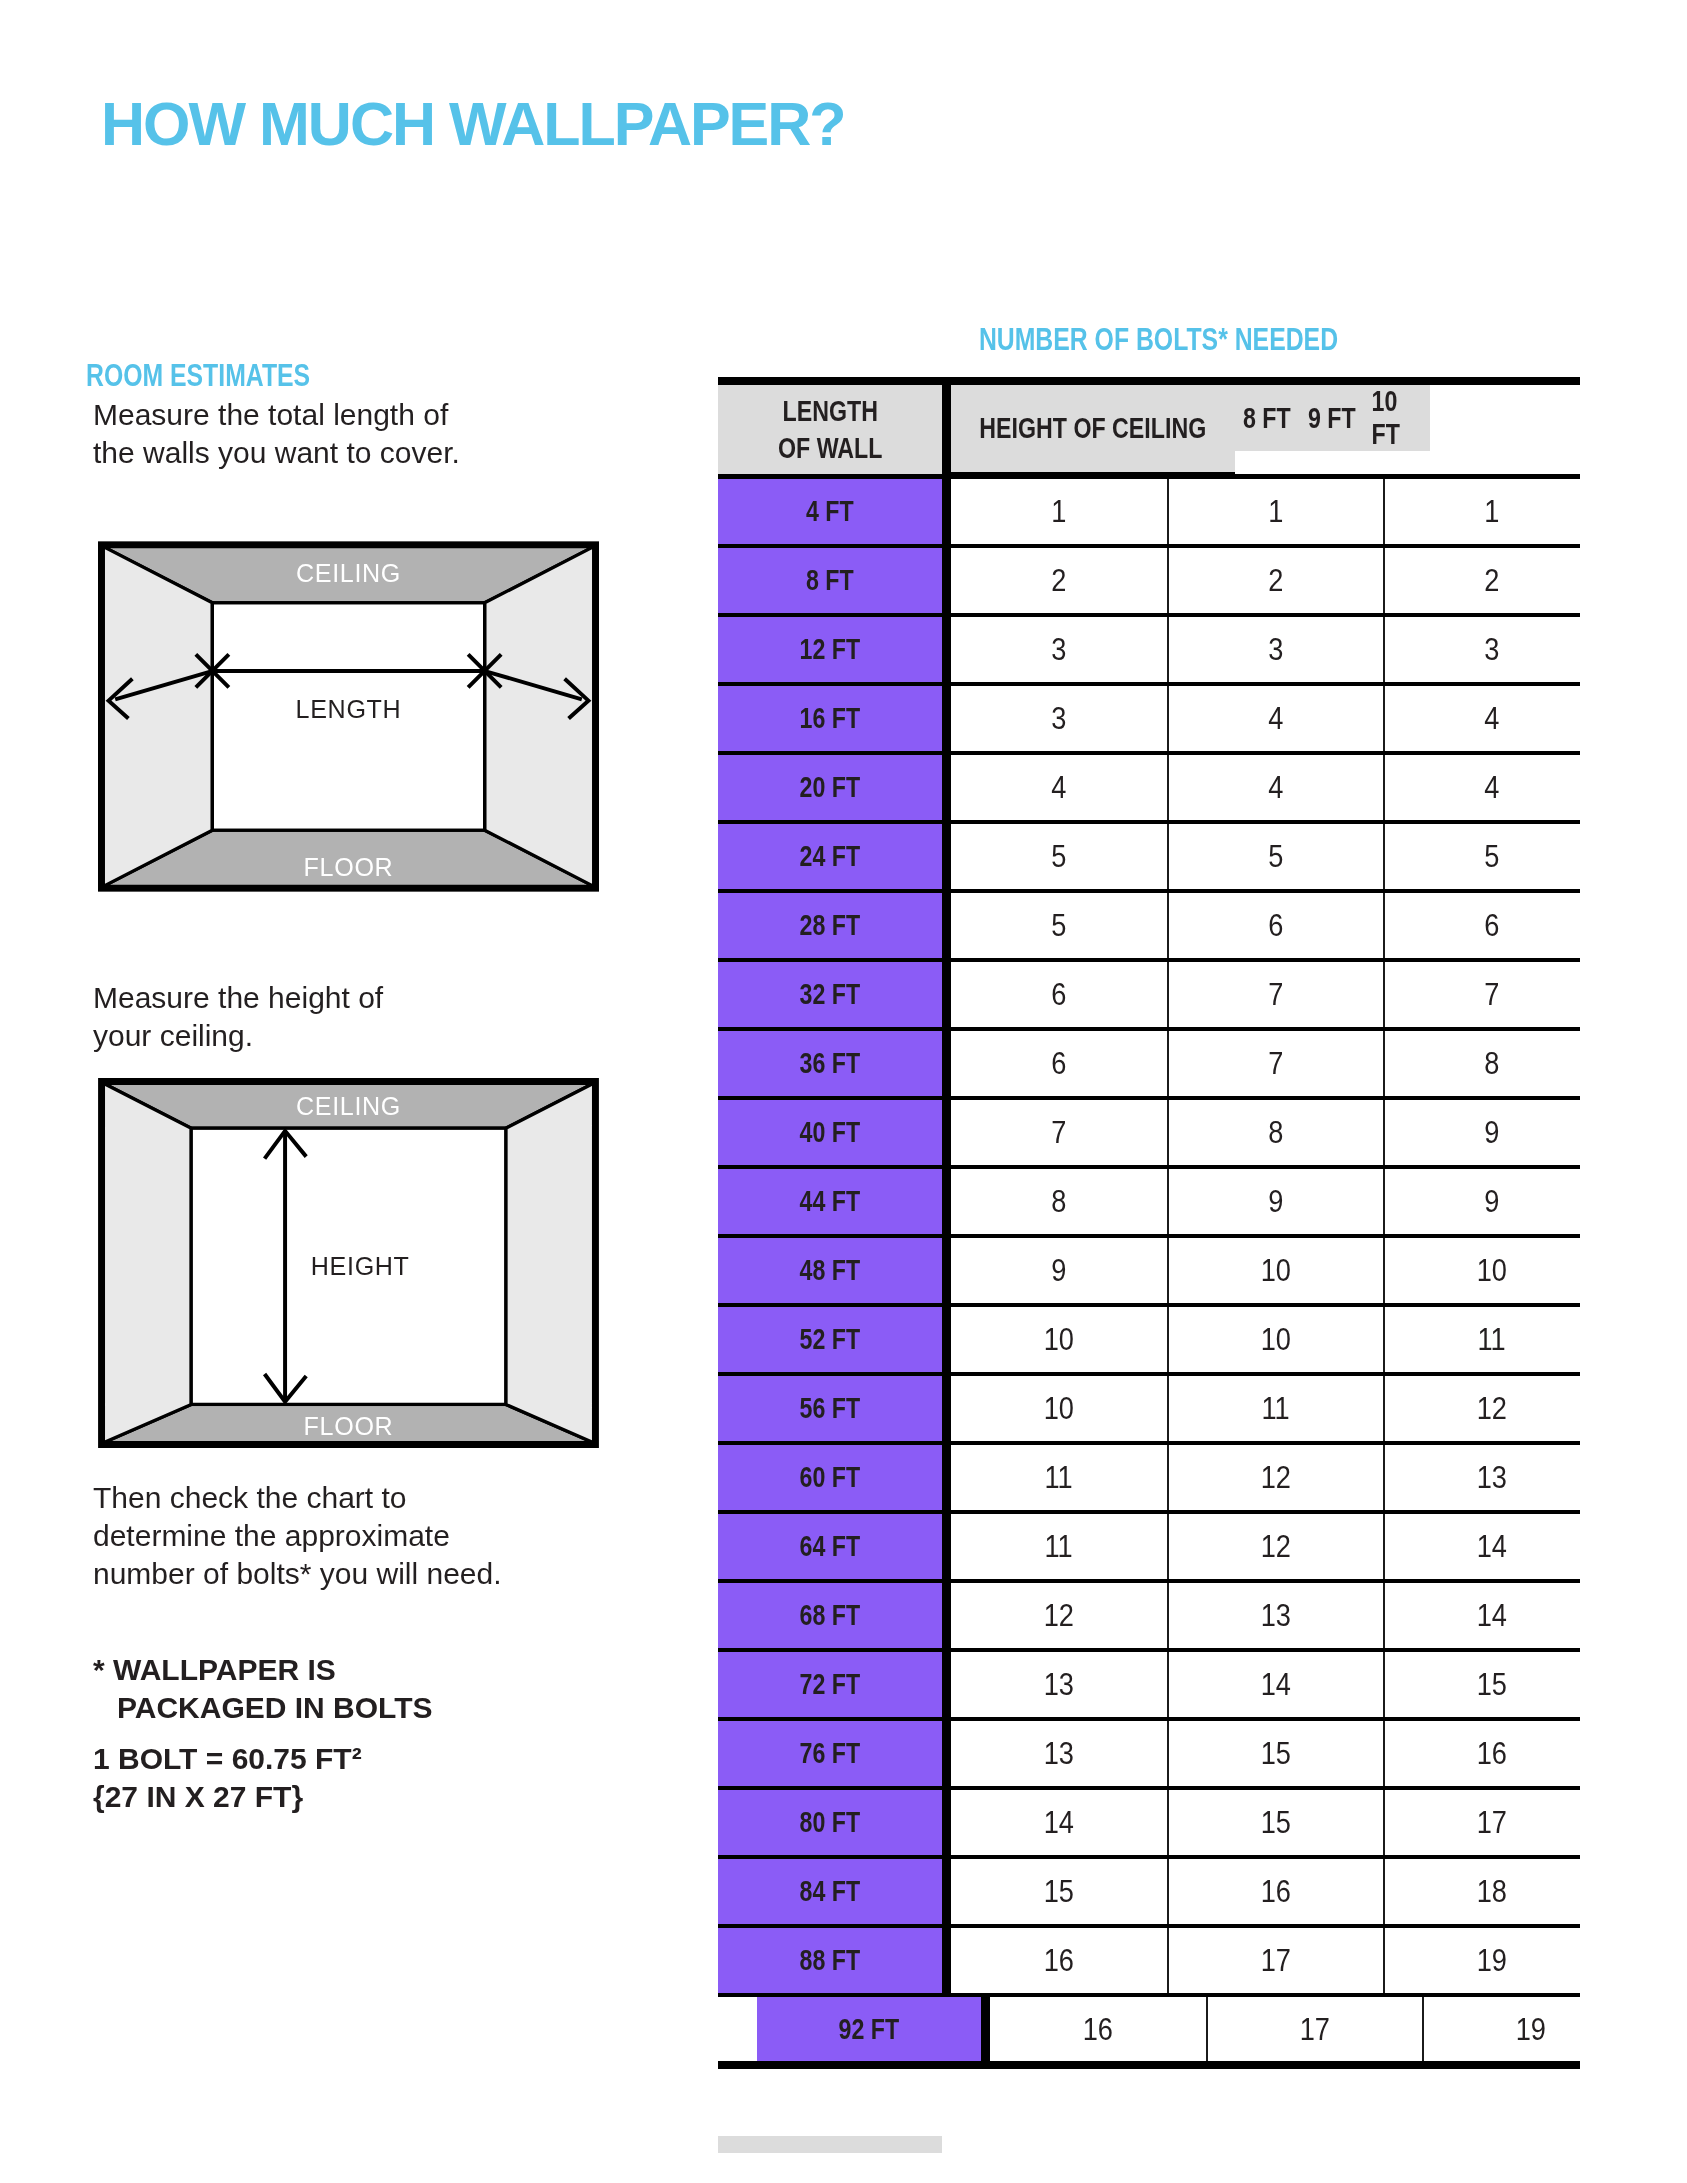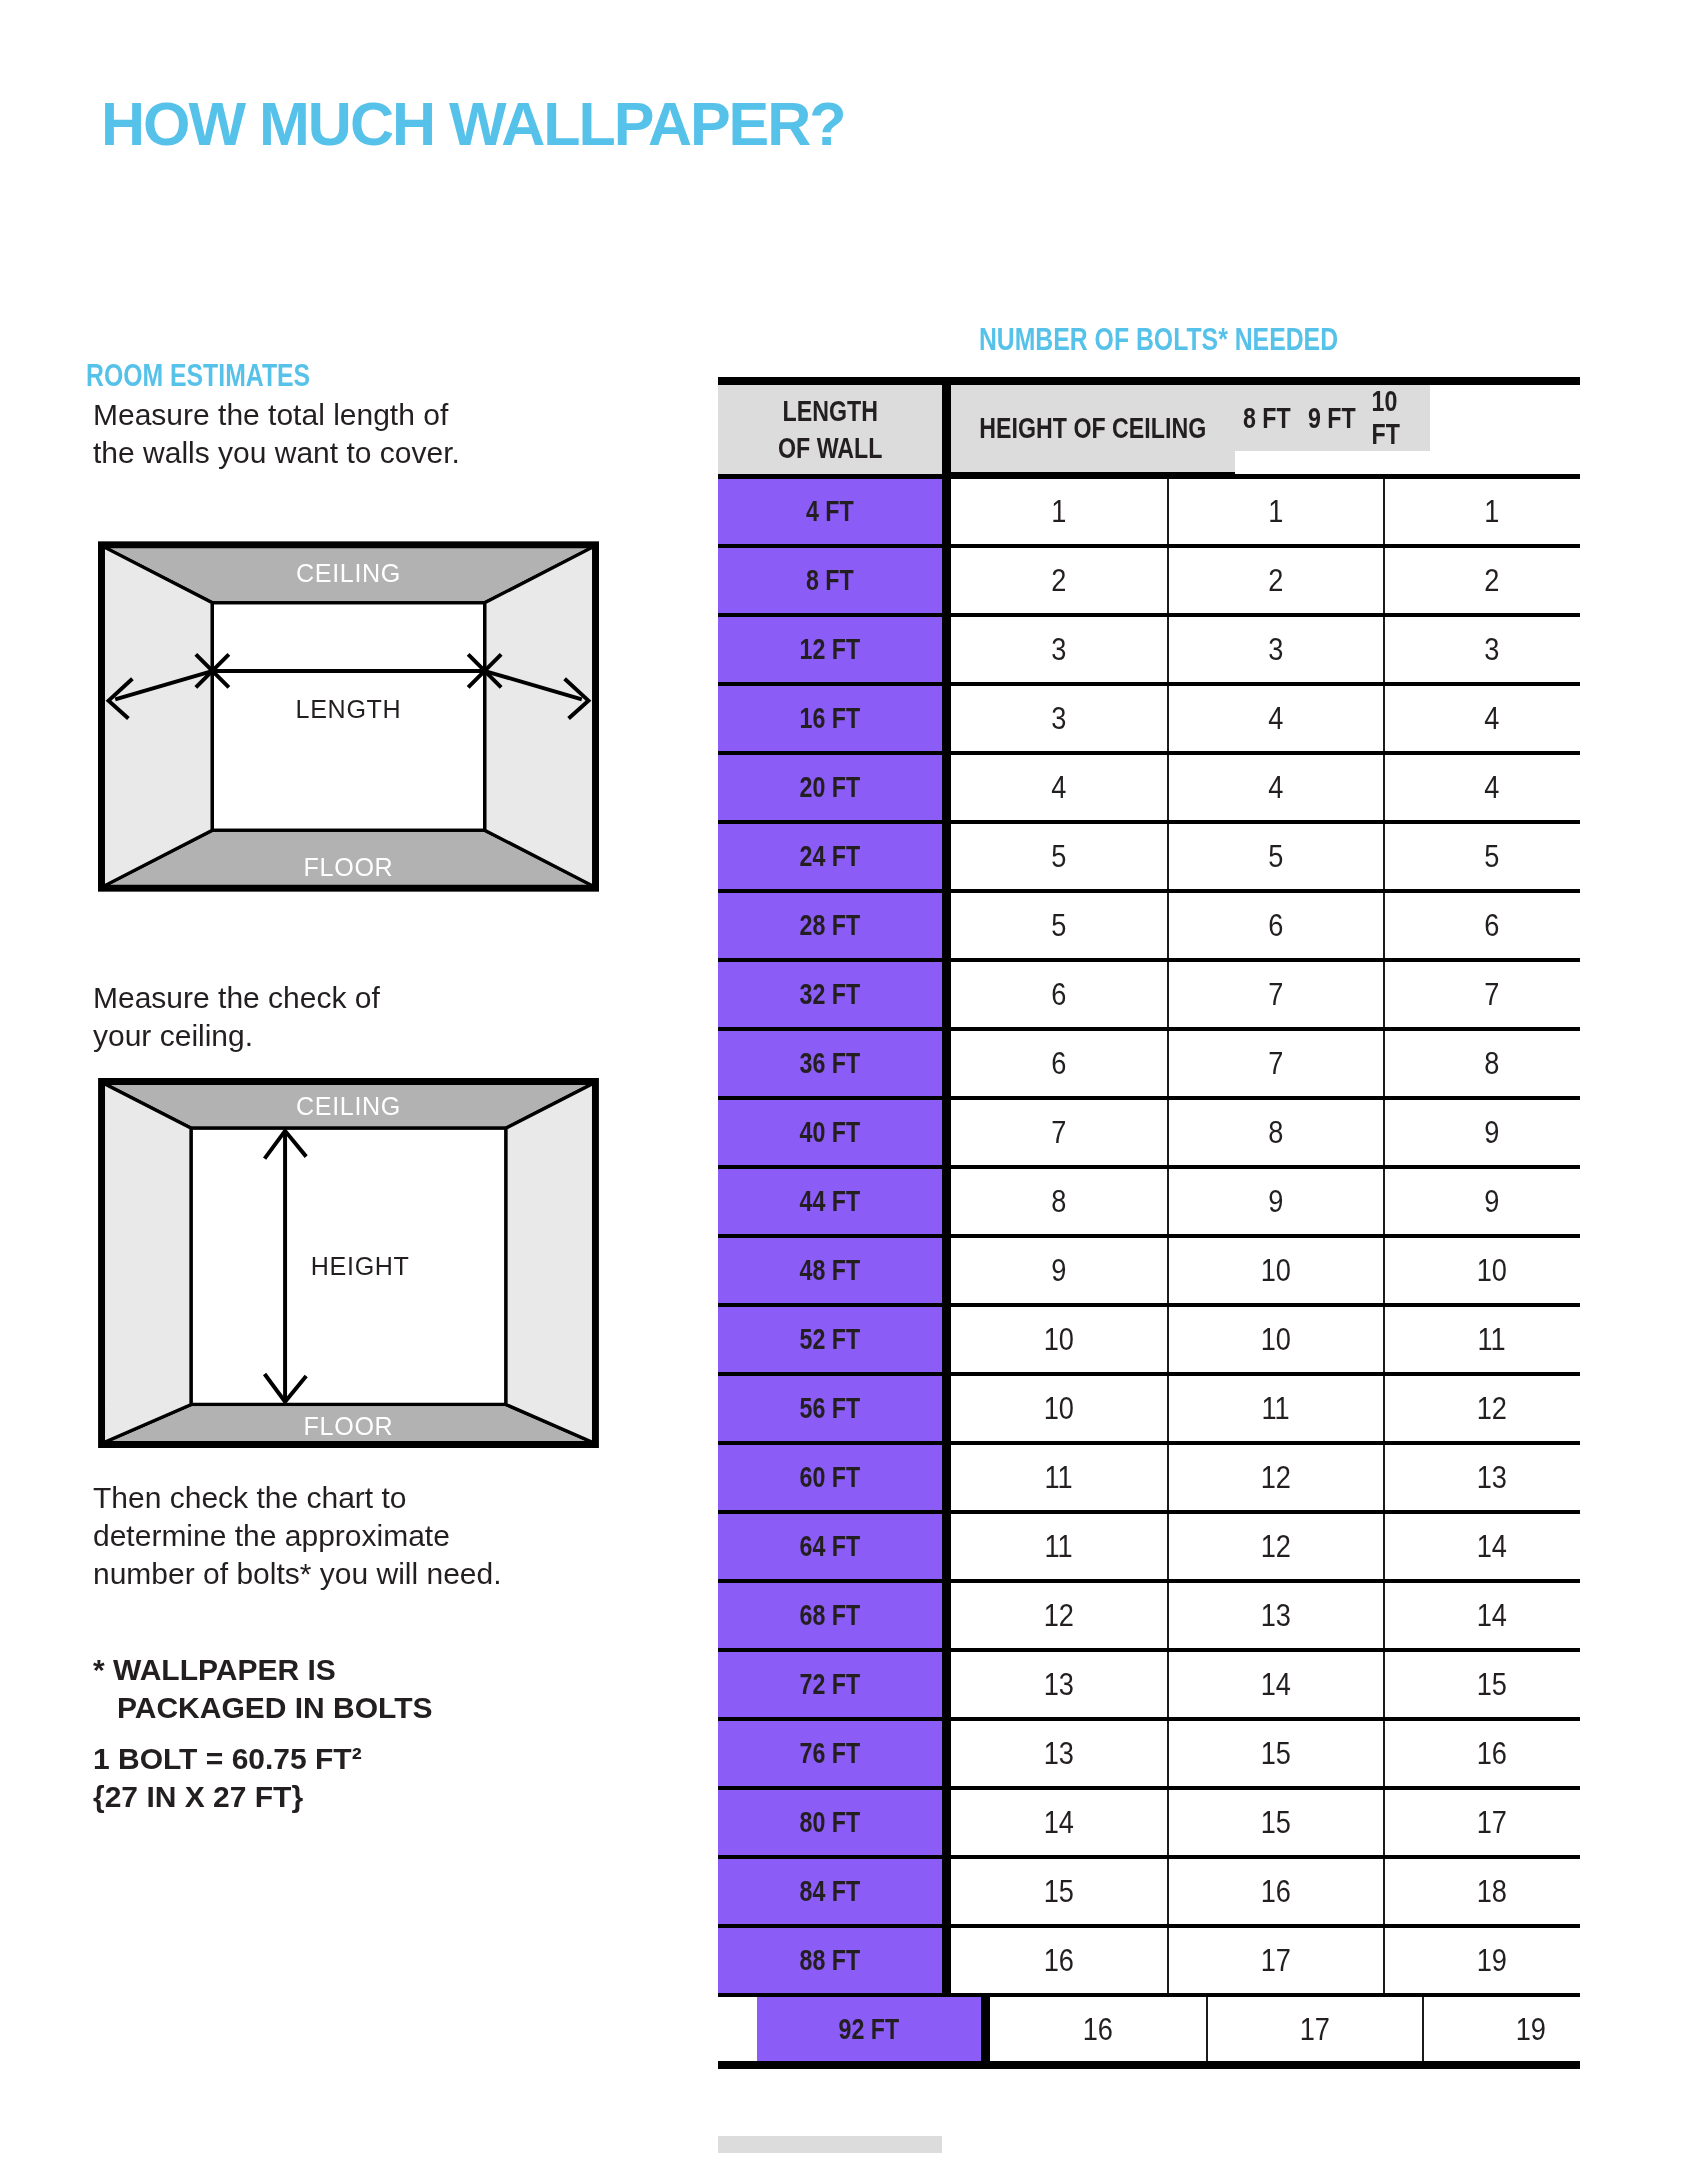--- a/index.html
+++ b/index.html
@@ -95,21 +95,21 @@
       <line x1="560" y1="171" x2="610" y2="221"></line>
         <line x1="610" y1="171" x2="560" y2="221"></line>
       <line x1="170" y1="197" x2="26" y2="239"></line>
       <polyline points="52,208 16,241 46,268"></polyline>
       <line x1="588" y1="197" x2="732" y2="239"></line>
       <polyline points="706,208 742,241 712,268"></polyline>
     </g>
     <text x="379" y="268" font-size="38" fill="#231f20" text-anchor="middle" letter-spacing="1">LENGTH</text>
   </svg>
 
-  <div class="abs para para2">Measure the check of
+  <div class="abs para para2">Measure the height of
 your ceiling.</div>
 
   <svg class="abs" style="left:98px; top:1078px;" width="501" height="370" viewBox="0 0 758 560">
     <rect x="4" y="4" width="750" height="552" fill="#ffffff" stroke="none"></rect>
     <polygon points="8,8 750,8 617,76 141,76" fill="#b2b2b2" stroke="#000" stroke-width="5"></polygon>
     <polygon points="8,552 750,552 617,494 141,494" fill="#b2b2b2" stroke="#000" stroke-width="5"></polygon>
     <polygon points="8,8 141,76 141,494 8,552" fill="#e9e9e9" stroke="#000" stroke-width="5"></polygon>
     <polygon points="750,8 617,76 617,494 750,552" fill="#e9e9e9" stroke="#000" stroke-width="5"></polygon>
     <rect x="141" y="76" width="476" height="418" fill="#ffffff" stroke="#000" stroke-width="5"></rect>
     <rect x="5" y="5" width="748" height="550" fill="none" stroke="#000" stroke-width="10"></rect>

